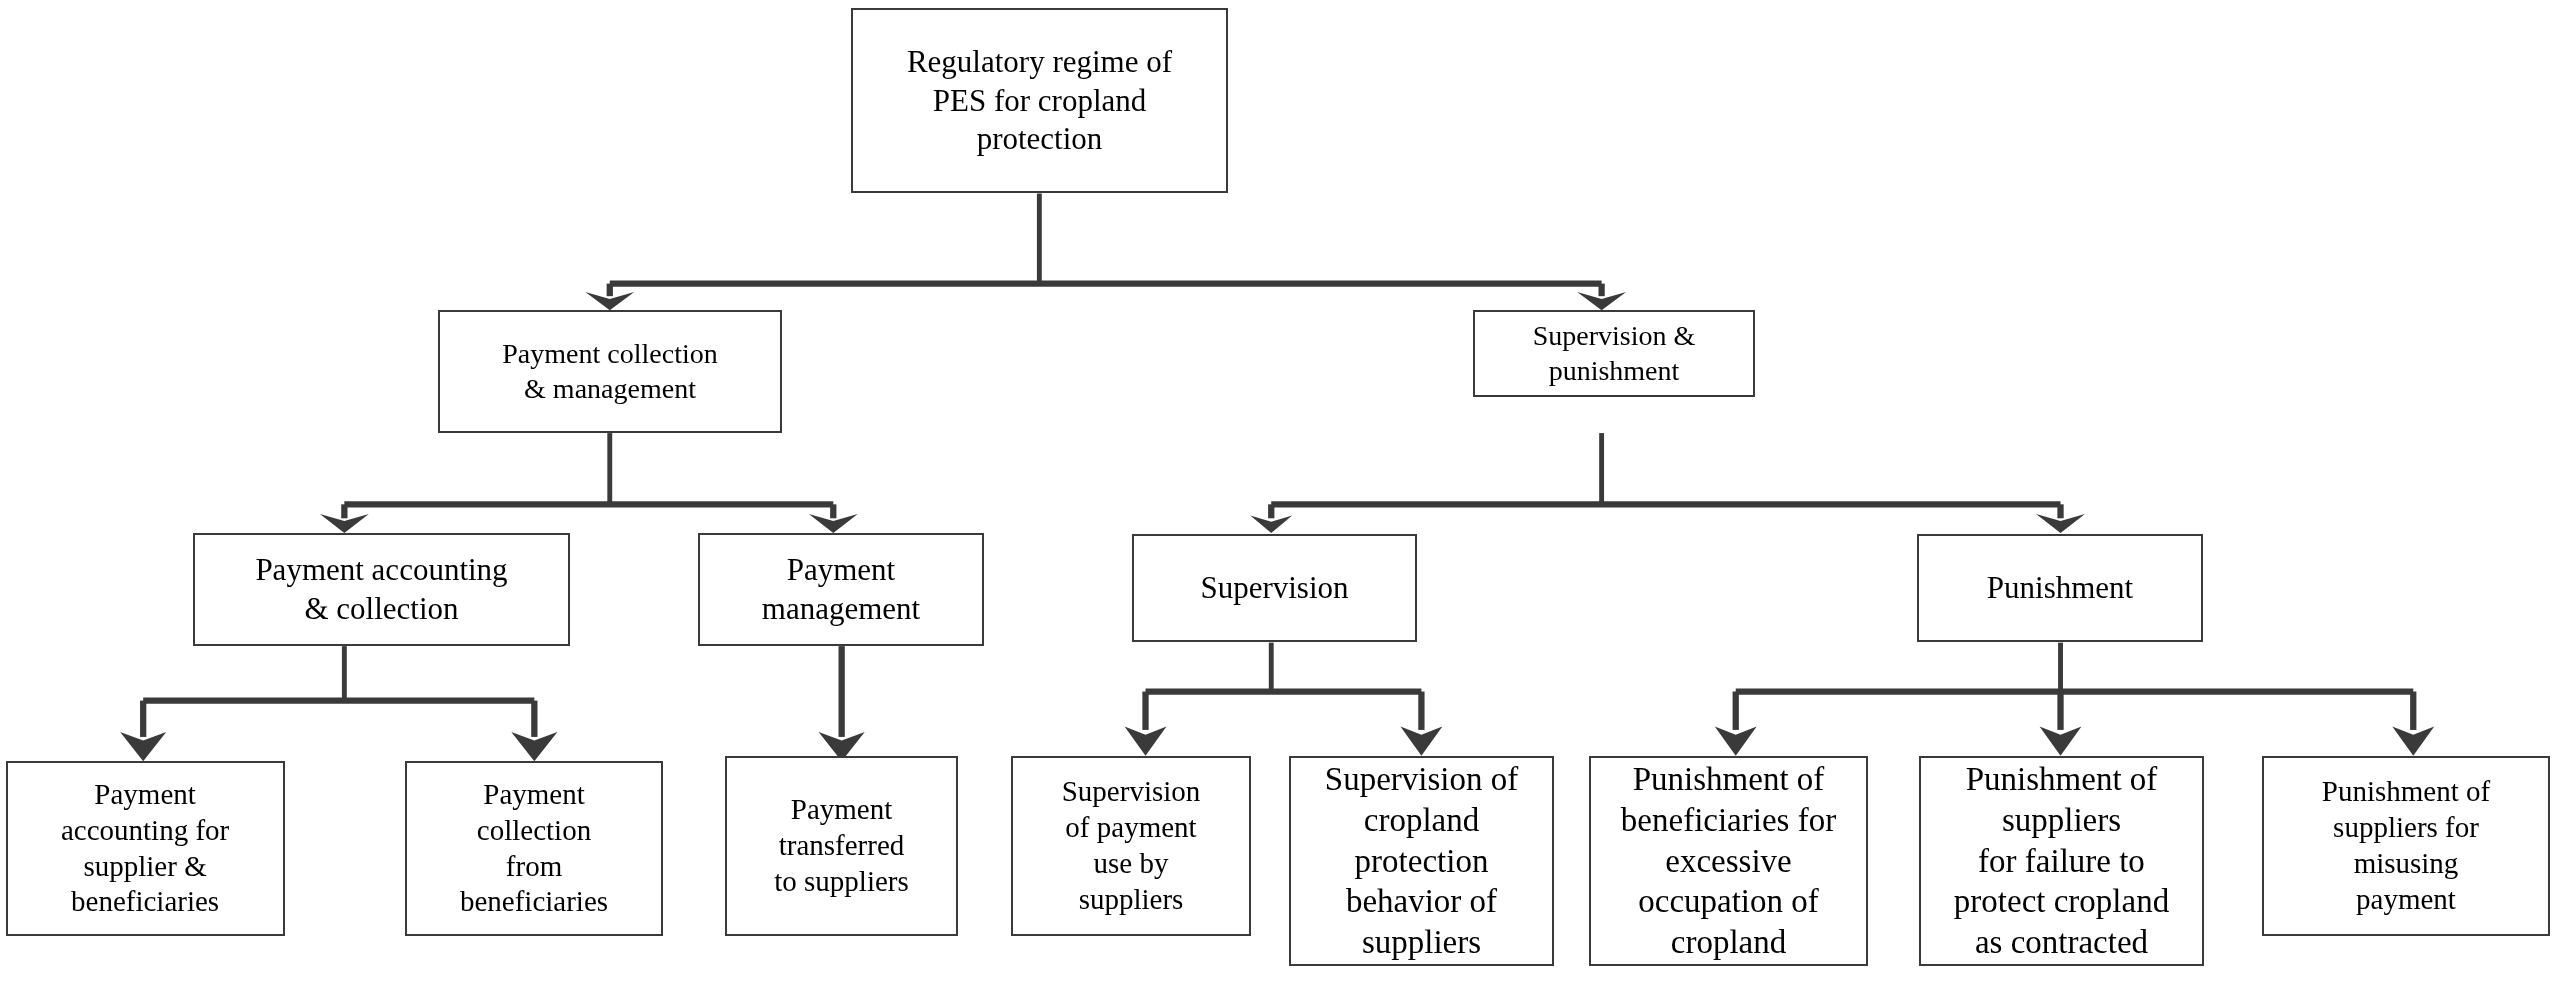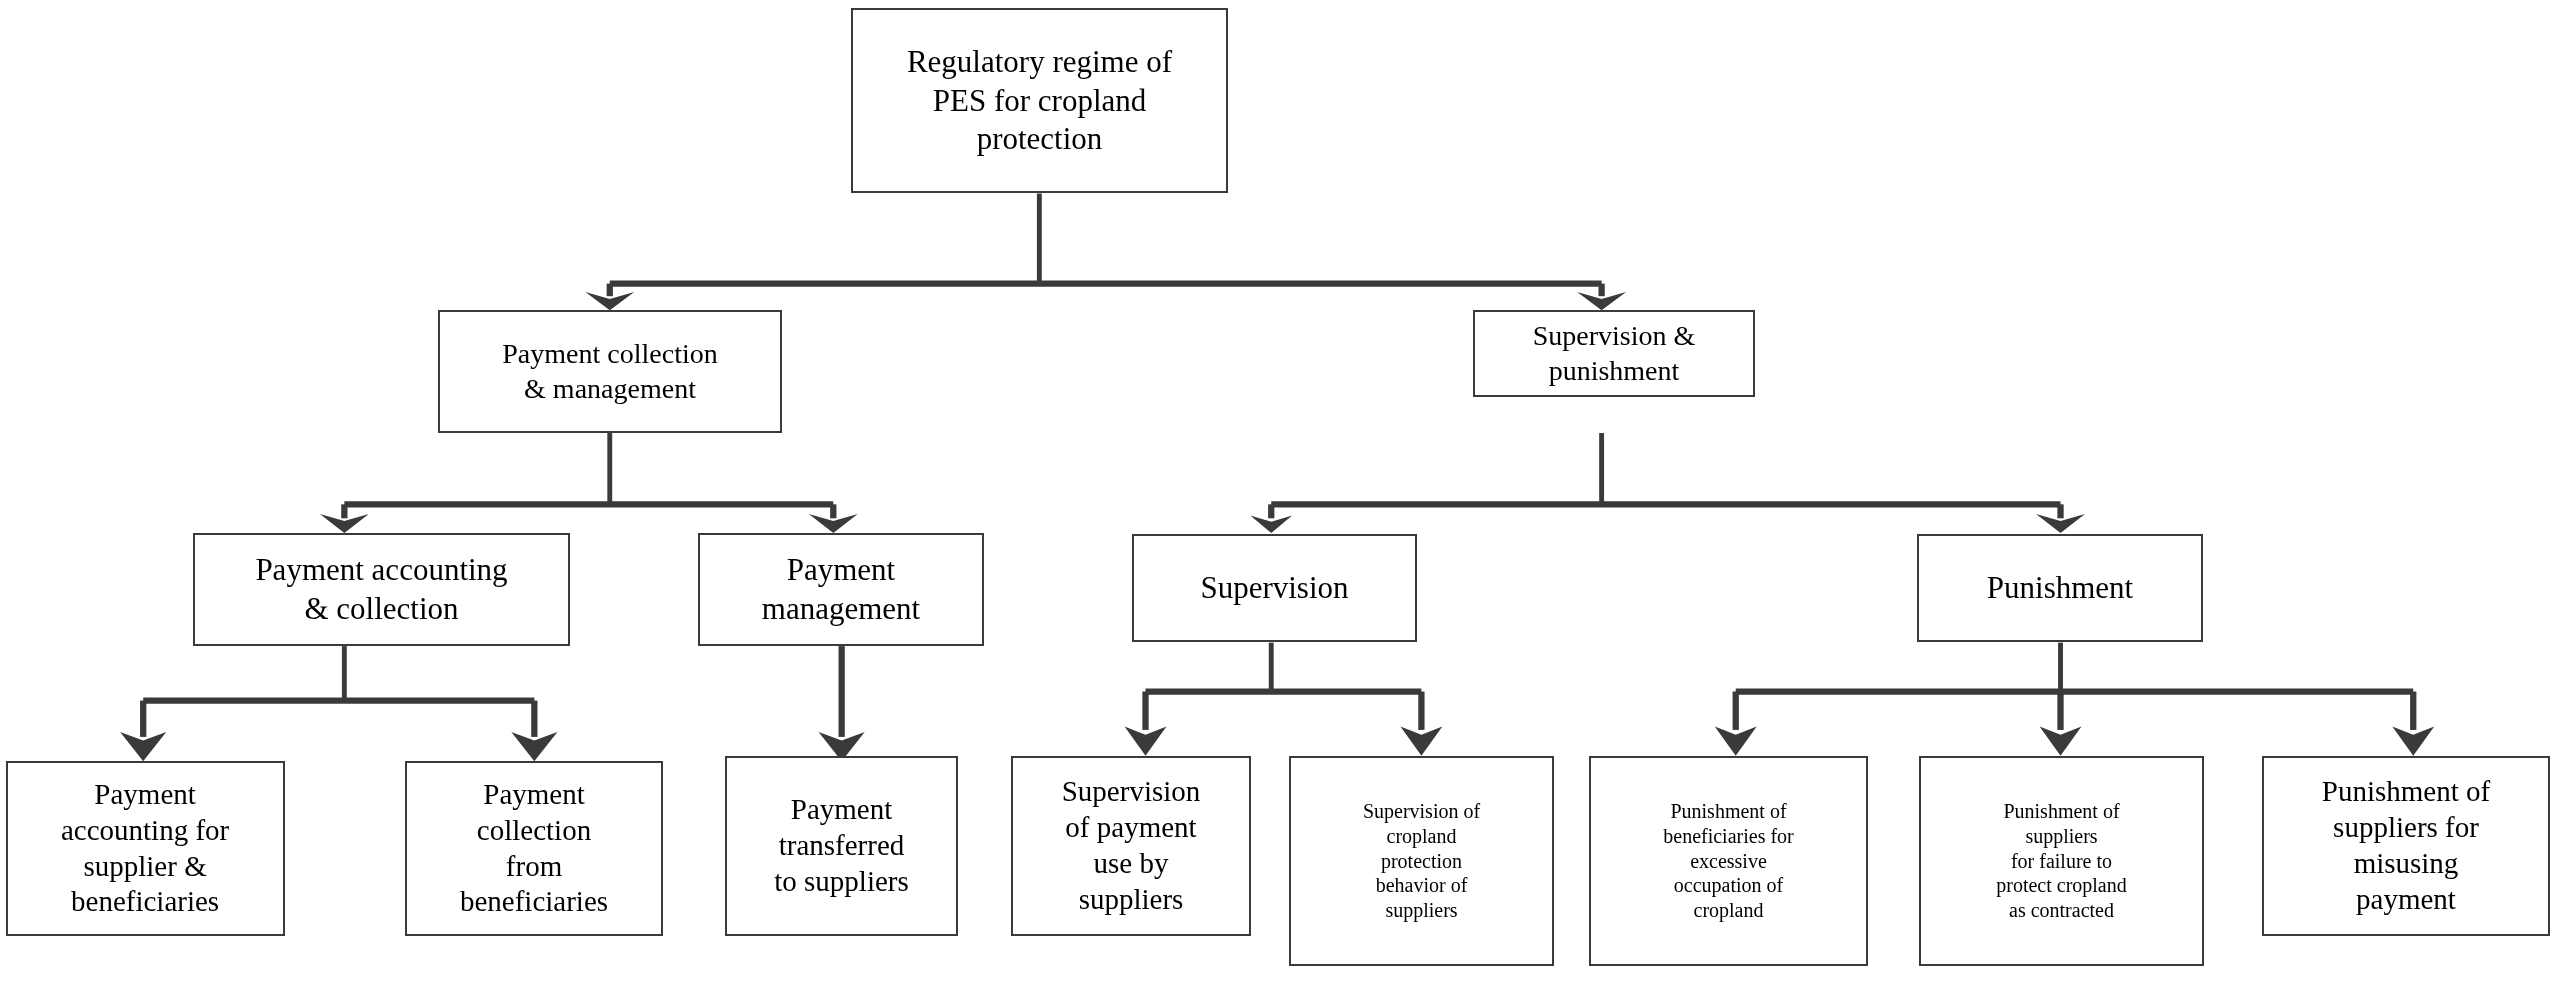--- a/index.html
+++ b/index.html
@@ -32,21 +32,21 @@
   .node .label {
     display: block;
     width: 100%;
     padding: 0 2px;
     white-space: pre-line;
   }
   .f-root   { font-size: 31px; }
   .f-lvl2   { font-size: 28px; }
   .f-lvl3   { font-size: 31px; }
   .f-leaf   { font-size: 29px; }
-  .f-leaf-sm{ font-size: 20px; }
+  .f-leaf-sm{ font-size: 33px; }
   svg.links {
     position: absolute;
     left: 0;
     top: 0;
     width: 2576px;
     height: 987px;
     z-index: 1;
     pointer-events: none;
   }
   .conn {

